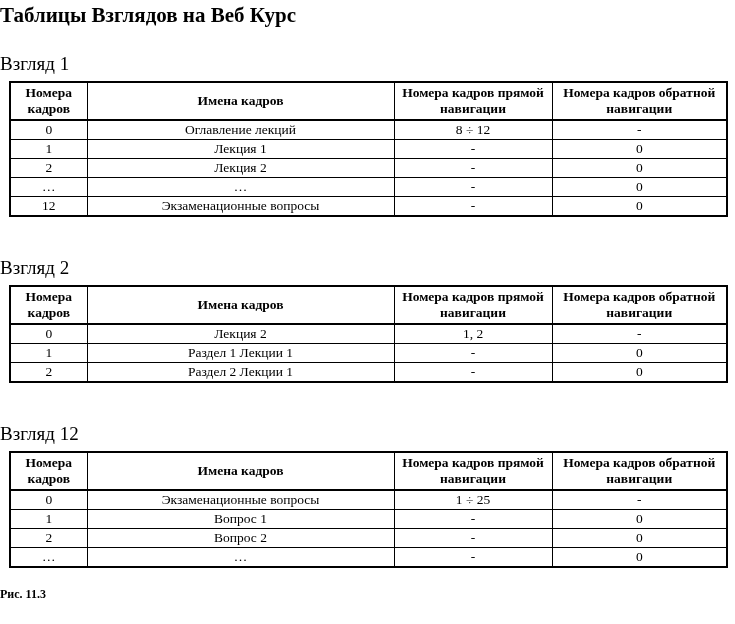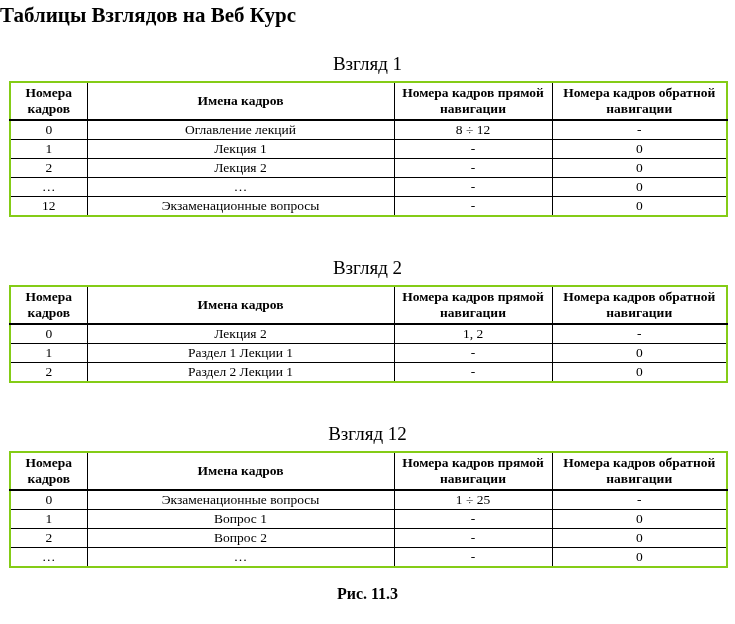--- a/index.html
+++ b/index.html
@@ -15,35 +15,35 @@
     overflow: hidden;
   }
   .doc-title {
     text-align: left;
     font-size: 21px;
     font-weight: bold;
     margin: 3px 0 0 0;
     line-height: 24px;
   }
   .view-heading {
-    text-align: center;
+    text-align: left;
     font-size: 19px;
     font-weight: normal;
     margin: 40px 0 6px 0;
     line-height: 22px;
   }
   .view-section:first-of-type .view-heading {
     margin-top: 26px;
   }
   table.frames-table {
     border-collapse: collapse;
     table-layout: fixed;
     width: 717px;
     margin-left: 9px;
-    border: 2px solid #84cc16;
+    border: 2px solid #000000;
   }
   table.frames-table col.c0 { width: 77px; }
   table.frames-table col.c1 { width: 307px; }
   table.frames-table col.c2 { width: 158px; }
   table.frames-table col.c3 { width: 175px; }
   table.frames-table th,
   table.frames-table td {
     border: 1px solid #000000;
     text-align: center;
     vertical-align: middle;
@@ -58,22 +58,21 @@
     border-bottom: 2px solid #000000;
   }
   table.frames-table td {
     font-size: 13.5px;
     font-weight: normal;
     height: 18px;
     line-height: 18px;
     padding: 0 2px;
   }
   .figure-caption {
-    text-align: center;
-    font-size: 16px;
+    font-size: 12px;
     font-weight: bold;
     margin: 14px 0 0 0;
     line-height: 24px;
   }
 </style>
 </head>
 <body>
 
 <h1 class="doc-title">Таблицы Взглядов на Веб Курс</h1>
 

